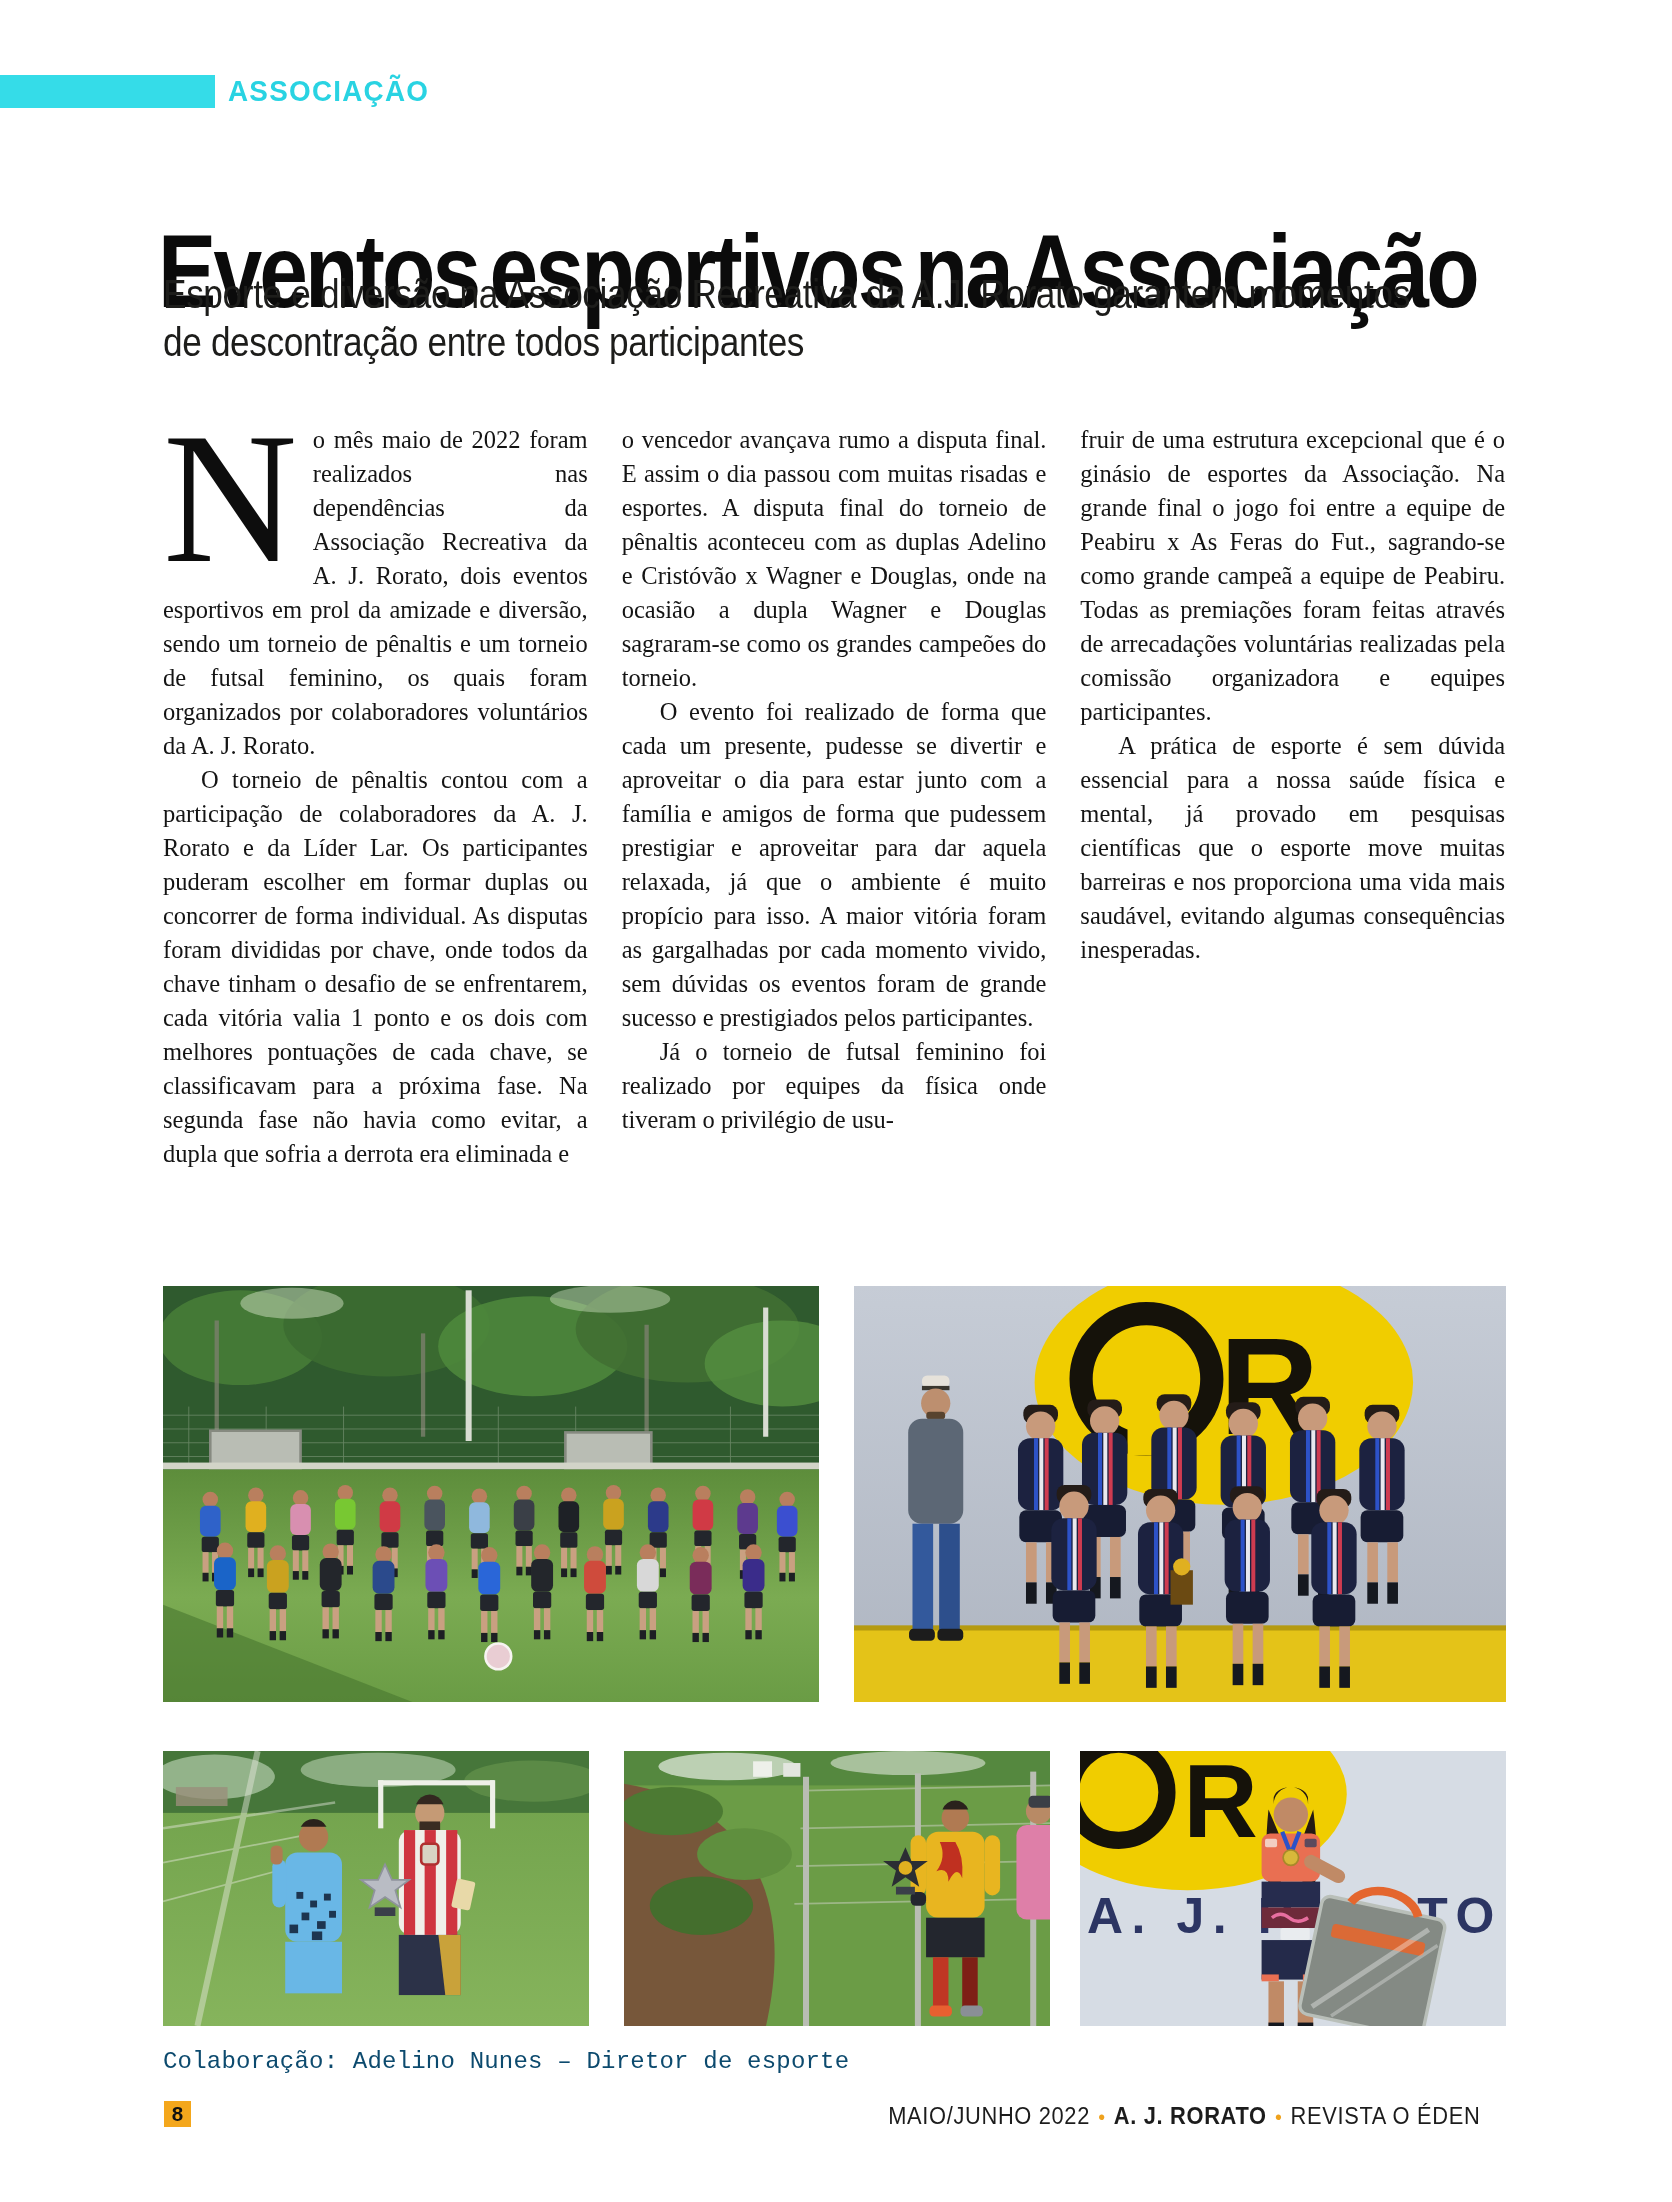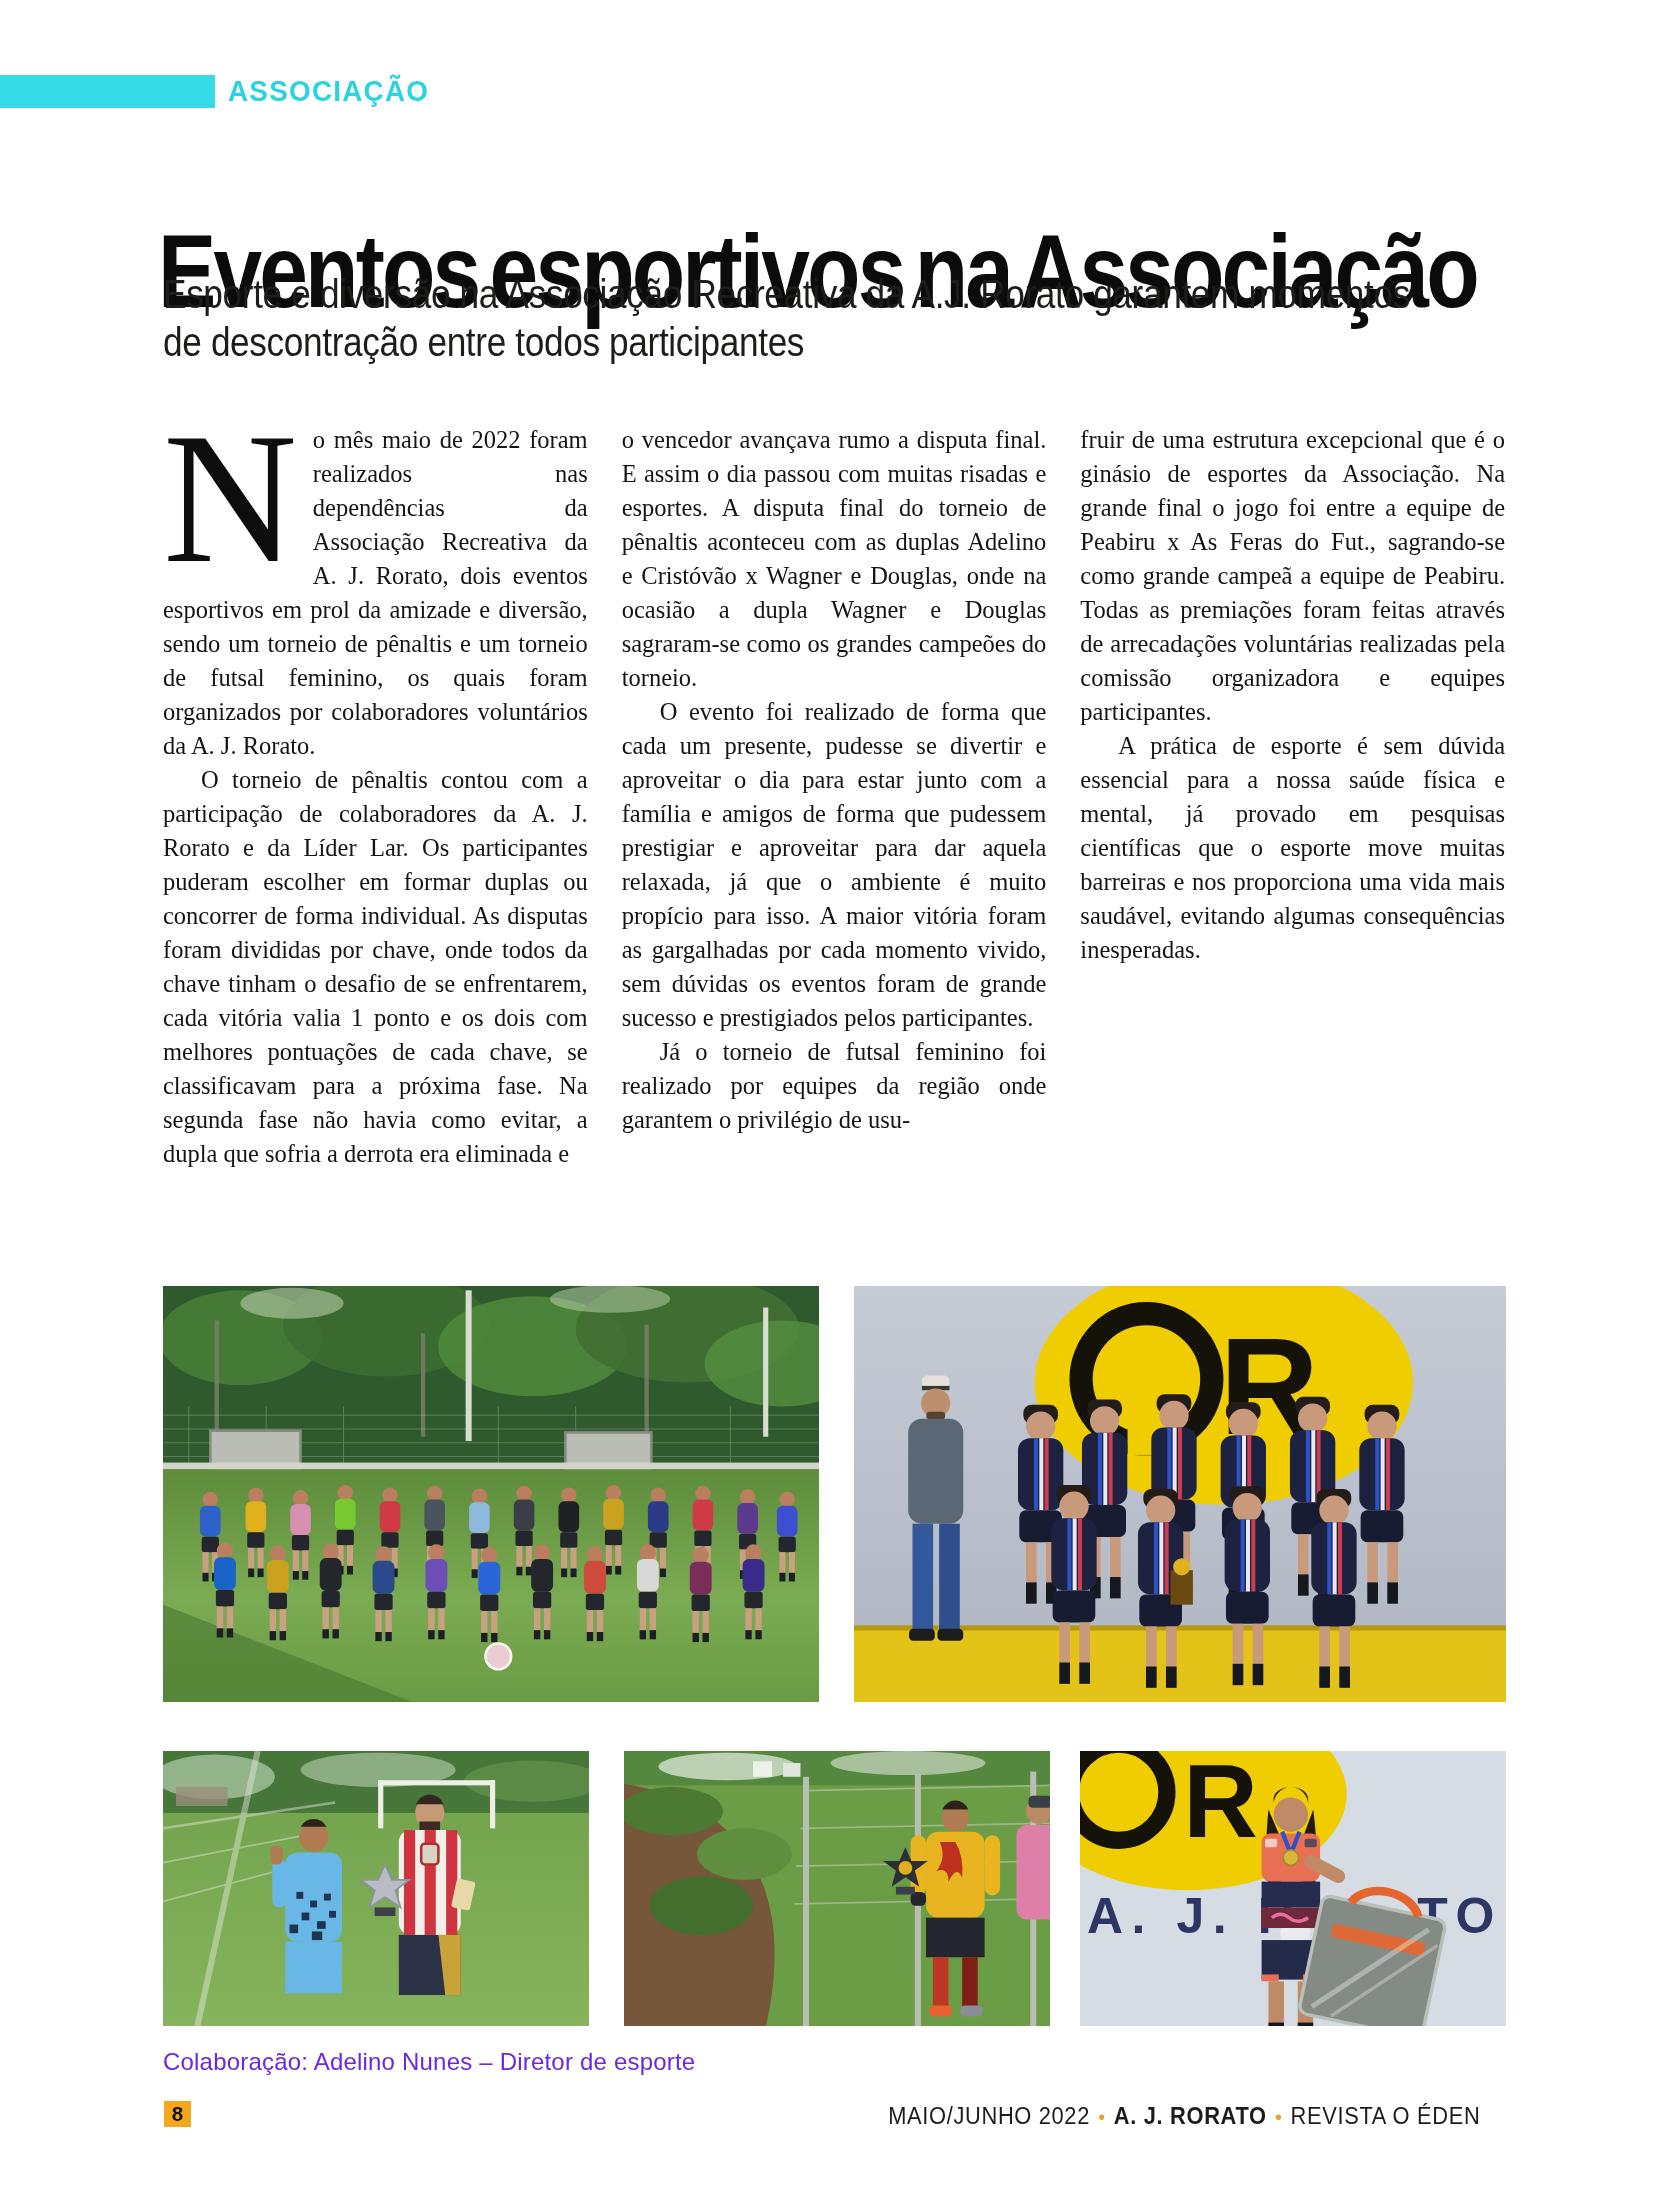--- a/index.html
+++ b/index.html
@@ -29,21 +29,21 @@
         margin:8.6px 15.5px 0 0;color:#0d0d0d;}
 
   .photo{position:absolute;overflow:hidden;background:#cdd3cb;}
   .photo svg{display:block;width:100%;height:100%;}
   #photo-outdoor{left:163px;top:1286px;width:656px;height:416px;}
   #photo-indoor {left:854px;top:1286px;width:652px;height:416px;}
   #photo-duo    {left:163px;top:1751px;width:426px;height:275px;}
   #photo-keeper {left:624px;top:1751px;width:426px;height:275px;}
   #photo-champ  {left:1080px;top:1751px;width:426px;height:275px;}
 
-  .caption{position:absolute;left:163px;top:2048px;font-size:24px;color:#6d28d9;letter-spacing:0.2px;}
+  .caption{position:absolute;left:163px;top:2048px;font-size:24px;color:#0c4a6e;letter-spacing:0.2px;font-family:Liberation Mono, monospace;}
 
   .page-num{position:absolute;left:164px;top:2101px;width:27px;height:26px;background:#f4a71c;
             display:flex;align-items:center;justify-content:center;
             font-size:20.6px;font-weight:700;color:#111;}
   .footer{position:absolute;right:167px;top:2103px;font-size:23px;color:#1c1c1c;
           letter-spacing:0.7px;white-space:nowrap;transform:scaleX(.95);transform-origin:right top;}
   .footer .sep{color:#efa21e;font-size:20.6px;padding:0 8.6px;}
   .footer .brand{font-weight:700;}
 </style>
 </head>
@@ -89,21 +89,21 @@
   </div>
 
   <div class="bodytext">
     <div class="col">
       <p><span class="drop">N</span><span>o mês maio de 2022 foram realizados nas dependências da Associação Recreativa da A. J. Rorato, dois eventos esportivos em prol da amizade e diversão, sendo um torneio de pênaltis e um torneio de futsal feminino, os quais foram organizados por colaboradores voluntários da A. J. Rorato.</span></p>
       <p class="ind">O torneio de pênaltis contou com a participação de colaboradores da A. J. Rorato e da Líder Lar. Os participantes puderam escolher em formar duplas ou concorrer de forma individual. As disputas foram divididas por chave, onde todos da chave tinham o desafio de se enfrentarem, cada vitória valia 1 ponto e os dois com melhores pontuações de cada chave, se classificavam para a próxima fase. Na segunda fase não havia como evitar, a dupla que sofria a derrota era eliminada e</p>
     </div>
     <div class="col">
       <p>o vencedor avançava rumo a disputa final. E assim o dia passou com muitas risadas e esportes. A disputa final do torneio de pênaltis aconteceu com as duplas Adelino e Cristóvão x Wagner e Douglas, onde na ocasião a dupla Wagner e Douglas sagraram-se como os grandes campeões do torneio.</p>
       <p class="ind">O evento foi realizado de forma que cada um presente, pudesse se divertir e aproveitar o dia para estar junto com a família e amigos de forma que pudessem prestigiar e aproveitar para dar aquela relaxada, já que o ambiente é muito propício para isso. A maior vitória foram as gargalhadas por cada momento vivido, sem dúvidas os eventos foram de grande sucesso e prestigiados pelos participantes.</p>
-      <p class="ind">Já o torneio de futsal feminino foi realizado por equipes da região onde garantem o privilégio de usu-</p>
+      <p class="ind">Já o torneio de futsal feminino foi realizado por equipes da física onde tiveram o privilégio de usu-</p>
     </div>
     <div class="col">
       <p>fruir de uma estrutura excepcional que é o ginásio de esportes da Associação. Na grande final o jogo foi entre a equipe de Peabiru x As Feras do Fut., sagrando-se como grande campeã a equipe de Peabiru. Todas as premiações foram feitas através de arrecadações voluntárias realizadas pela comissão organizadora e equipes participantes.</p>
       <p class="ind">A prática de esporte é sem dúvida essencial para a nossa saúde física e mental, já provado em pesquisas científicas que o esporte move muitas barreiras e nos proporciona uma vida mais saudável, evitando algumas consequências inesperadas.</p>
     </div>
   </div>
 
   <div class="photo" id="photo-outdoor">
     <svg viewBox="0 0 763 483" preserveAspectRatio="none">
       <rect width="763" height="230" fill="#2f5a2e"></rect>

